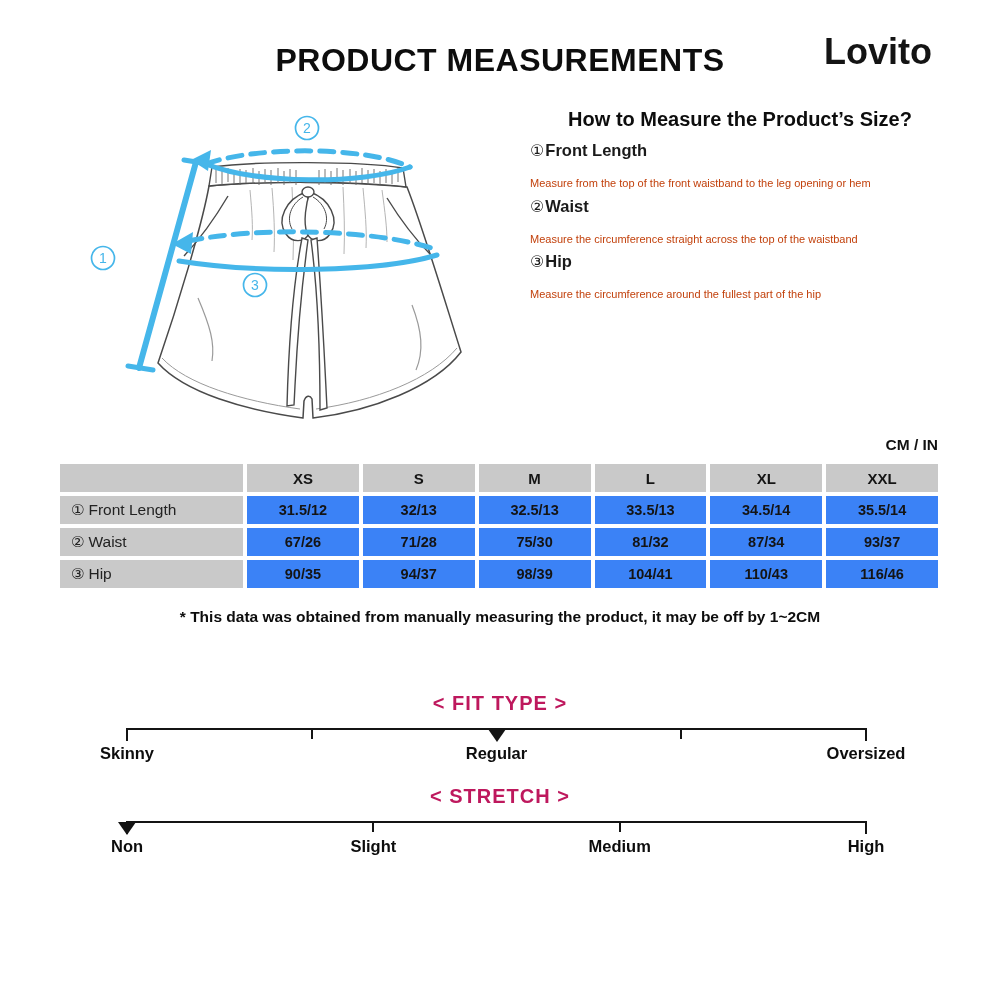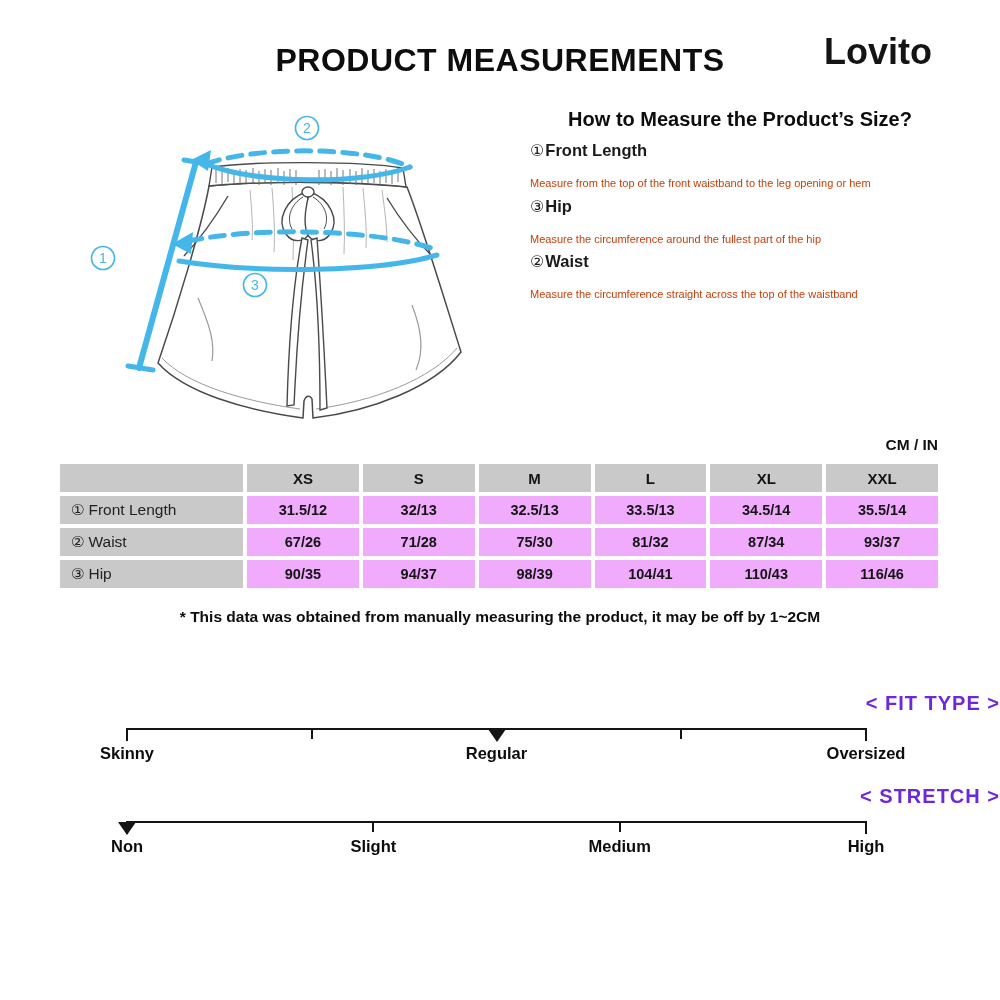--- a/index.html
+++ b/index.html
@@ -29,28 +29,28 @@
   .size-table{
     position:absolute;left:60px;top:464px;width:878px;
     display:grid;grid-template-columns:183px repeat(6,1fr);
     grid-template-rows:repeat(4,28px);gap:4px;
   }
   .cell{display:flex;align-items:center;justify-content:center;font-size:15px;}
   .corner,.th,.rowlabel{background:#c9c9c9;}
   .th{font-weight:bold;color:#141414;}
   .rowlabel{justify-content:flex-start;padding-left:11px;font-size:15.5px;color:#222;}
   .rowlabel .cnum{font-family:"DejaVu Sans",sans-serif;font-size:15px;margin-right:4px;}
-  .td{background:#f0abfc;font-weight:bold;font-size:14.5px;color:#141414;}
+  .td{background:#3b82f6;font-weight:bold;font-size:14.5px;color:#141414;}
   .footnote{
     position:absolute;left:0;top:608px;width:1000px;text-align:center;
     font-size:15.5px;font-weight:bold;color:#0d0d0d;margin:0;
   }
   
-  .scale-title{position:absolute;left:0;width:1000px;text-align:right;margin:0;
-    font-size:20px;font-weight:bold;letter-spacing:1px;color:#6d28d9;}
+  .scale-title{position:absolute;left:0;width:1000px;text-align:center;margin:0;
+    font-size:20px;font-weight:bold;letter-spacing:1px;color:#be185d;}
   #fit-title{top:692px;} #stretch-title{top:785px;}
   .scale-line{position:absolute;left:127px;width:739px;height:2px;background:#141414;}
   #fit-line{top:728px;} #stretch-line{top:821px;}
   .tick{position:absolute;top:0;width:2px;background:#141414;transform:translateX(-50%);}
   .tick.end{height:13px;} .tick.mid{height:11px;}
   .marker{
     position:absolute;top:1px;width:0;height:0;transform:translateX(-50%);
     border-left:9px solid transparent;border-right:9px solid transparent;
     border-top:13px solid #141414;
   }
@@ -130,26 +130,26 @@
   </svg>
 </div>
 
 <div class="howto">
   <h2>How to Measure the Product’s Size?</h2>
   <div class="item">
     <div class="item-label"><span class="cnum">①</span><span>Front Length</span></div>
     <p>Measure from the top of the front waistband to the leg opening or hem</p>
   </div>
   <div class="item">
+    <div class="item-label"><span class="cnum">②</span><span>Waist</span></div>
+    <p>Measure the circumference straight across the top of the waistband</p>
+  </div>
+  <div class="item">
     <div class="item-label"><span class="cnum">③</span><span>Hip</span></div>
     <p>Measure the circumference around the fullest part of the hip</p>
-  </div>
-  <div class="item">
-    <div class="item-label"><span class="cnum">②</span><span>Waist</span></div>
-    <p>Measure the circumference straight across the top of the waistband</p>
   </div>
 </div>
 
 <div class="unit-label">CM / IN</div>
 
 <div class="size-table">
   <div class="cell corner"></div>
   <div class="cell th">XS</div>
   <div class="cell th">S</div>
   <div class="cell th">M</div>

